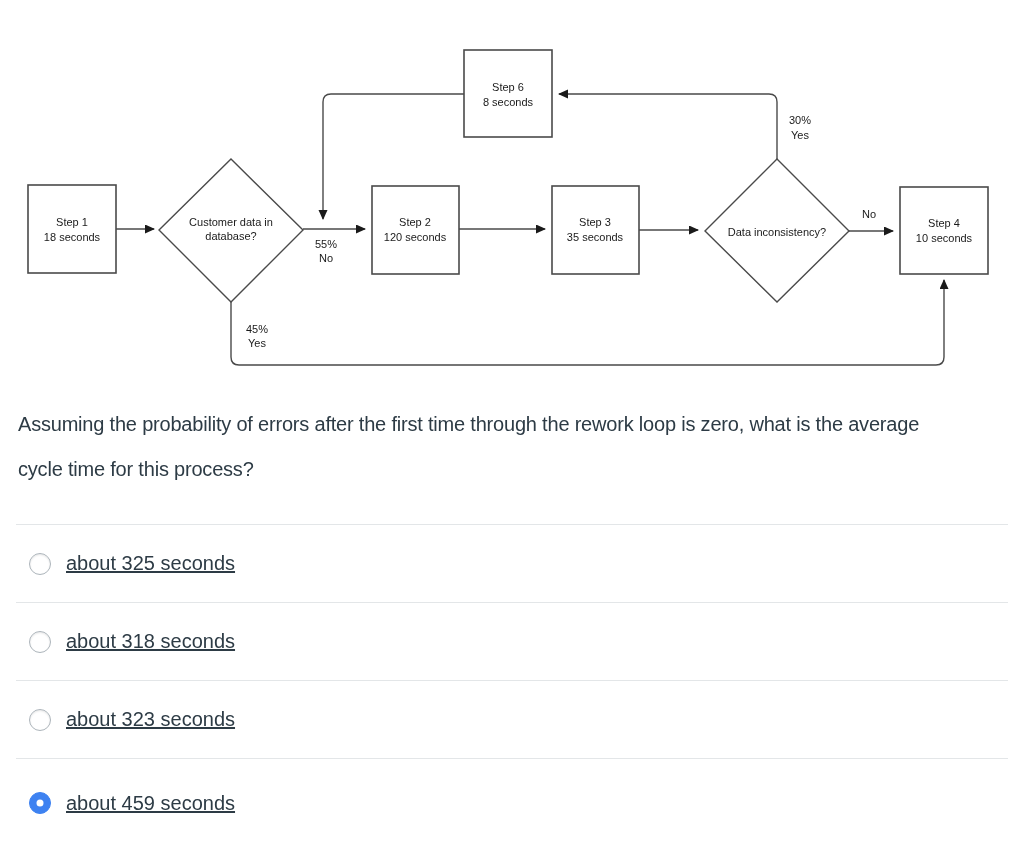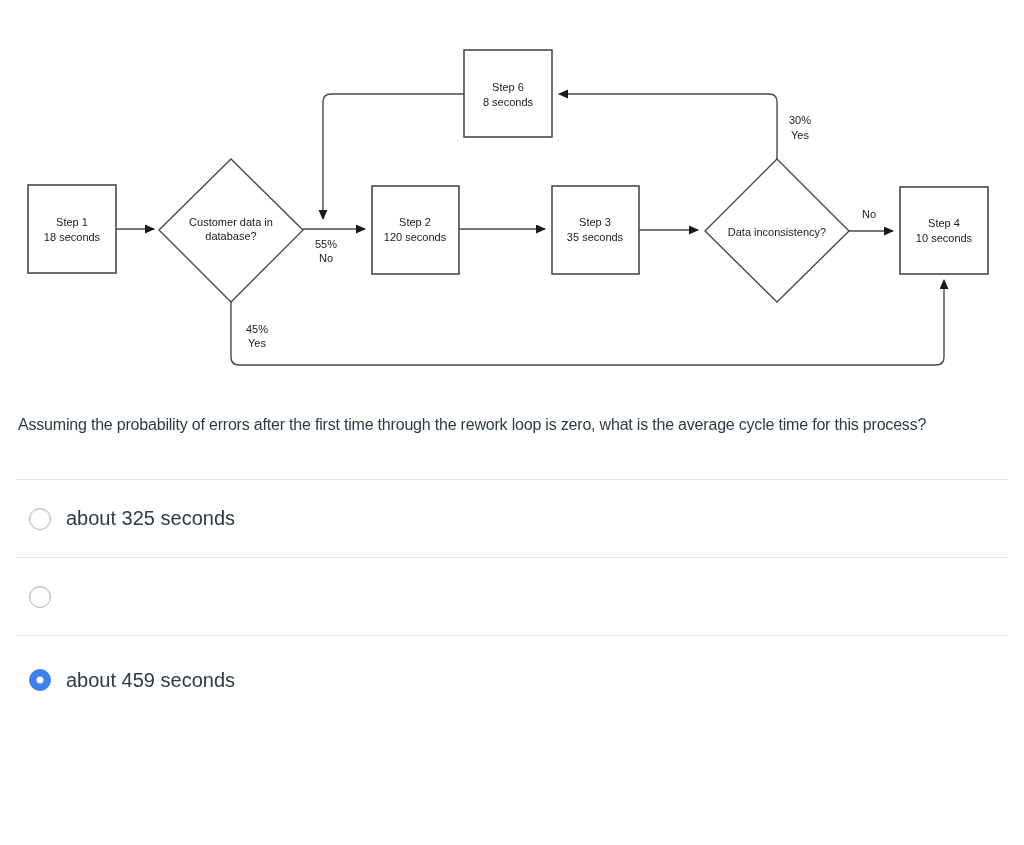--- a/index.html
+++ b/index.html
@@ -12,21 +12,21 @@
   svg.diagram { display:block; }
   .node-box { fill:#ffffff; stroke:#4a4a4a; stroke-width:1.6; }
   .node-diamond { fill:#ffffff; stroke:#4a4a4a; stroke-width:1.4; }
   .edge { fill:none; stroke:#4a4a4a; stroke-width:1.4; }
   .dg-text { font-family:"Liberation Sans", sans-serif; font-size:11px; fill:#1a1a1a; }
 
   
   .question {
     margin:22px 18px 0 18px;
     max-width:910px;
-    font-size:16px;
+    font-size:20px;
     line-height:45px;
     color:#2D3B45;
     letter-spacing:-0.2px;
   }
 
   
   .options { margin-top:32px; }
   .option {
     display:flex; align-items:center;
     height:78px;
@@ -50,20 +50,21 @@
   }
   .option.selected .radio::after {
     content:""; position:absolute; left:50%; top:50%;
     width:7px; height:7px; border-radius:50%;
     background:#fff; transform:translate(-50%,-50%);
   }
   .option-label {
     margin-left:15px;
     font-size:20px;
     color:#2D3B45;
+    text-decoration:underline;
   }
 </style>
 </head>
 <body>
 
 <div class="page">
 
   <div class="diagram-wrap">
     <svg class="diagram" width="1024" height="380" viewBox="0 0 1024 380" xmlns="http://www.w3.org/2000/svg">
       <defs>
@@ -137,23 +138,28 @@
 
   <div class="question">Assuming the probability of errors after the first time through the rework loop is zero, what is the average cycle time for this process?</div>
 
   <div class="options">
 
     <div class="option">
       <span class="radio"></span>
       <span class="option-label">about 325 seconds</span>
     </div>
 
+    <div class="option">
+      <span class="radio"></span>
+      <span class="option-label">about 318 seconds</span>
+    </div>
 
     <div class="option">
       <span class="radio"></span>
+      <span class="option-label">about 323 seconds</span>
     </div>
 
     <div class="option selected">
       <span class="radio"></span>
       <span class="option-label">about 459 seconds</span>
     </div>
 
   </div>
 </div>
 

